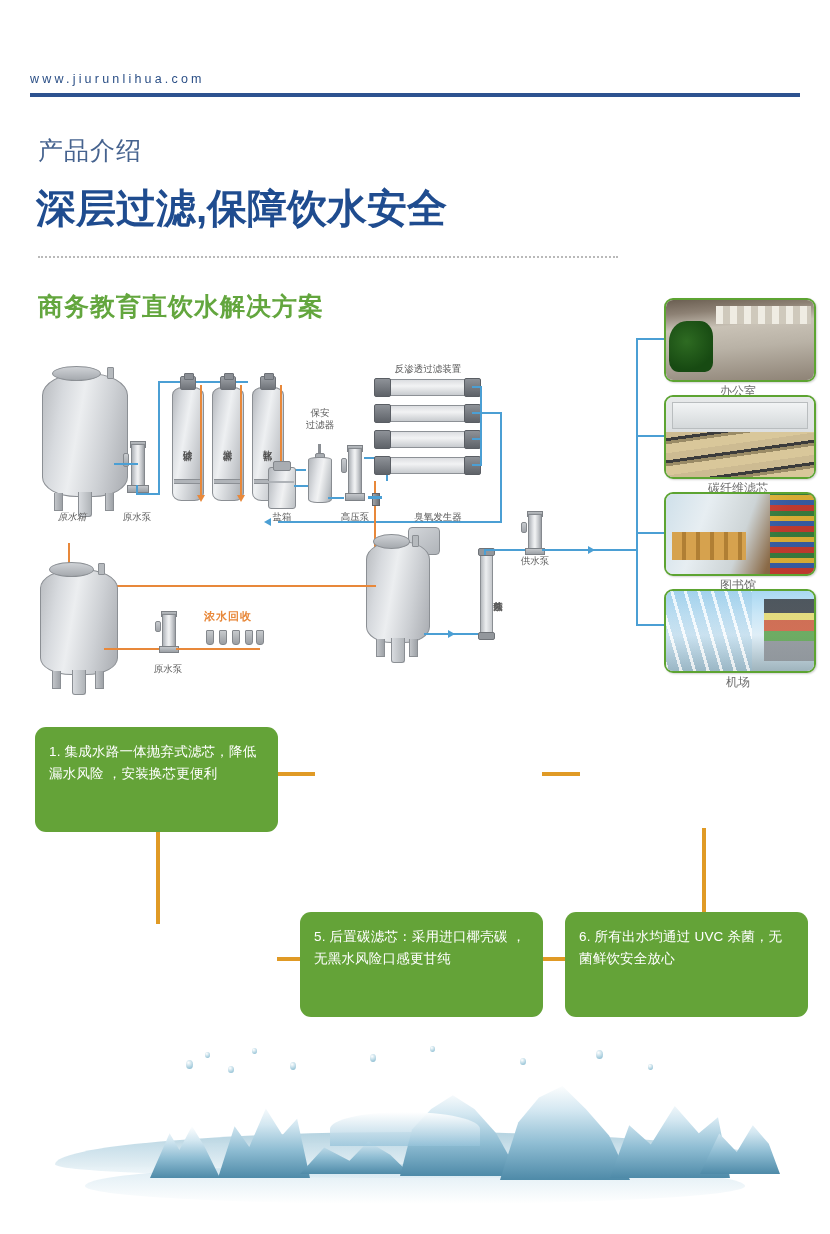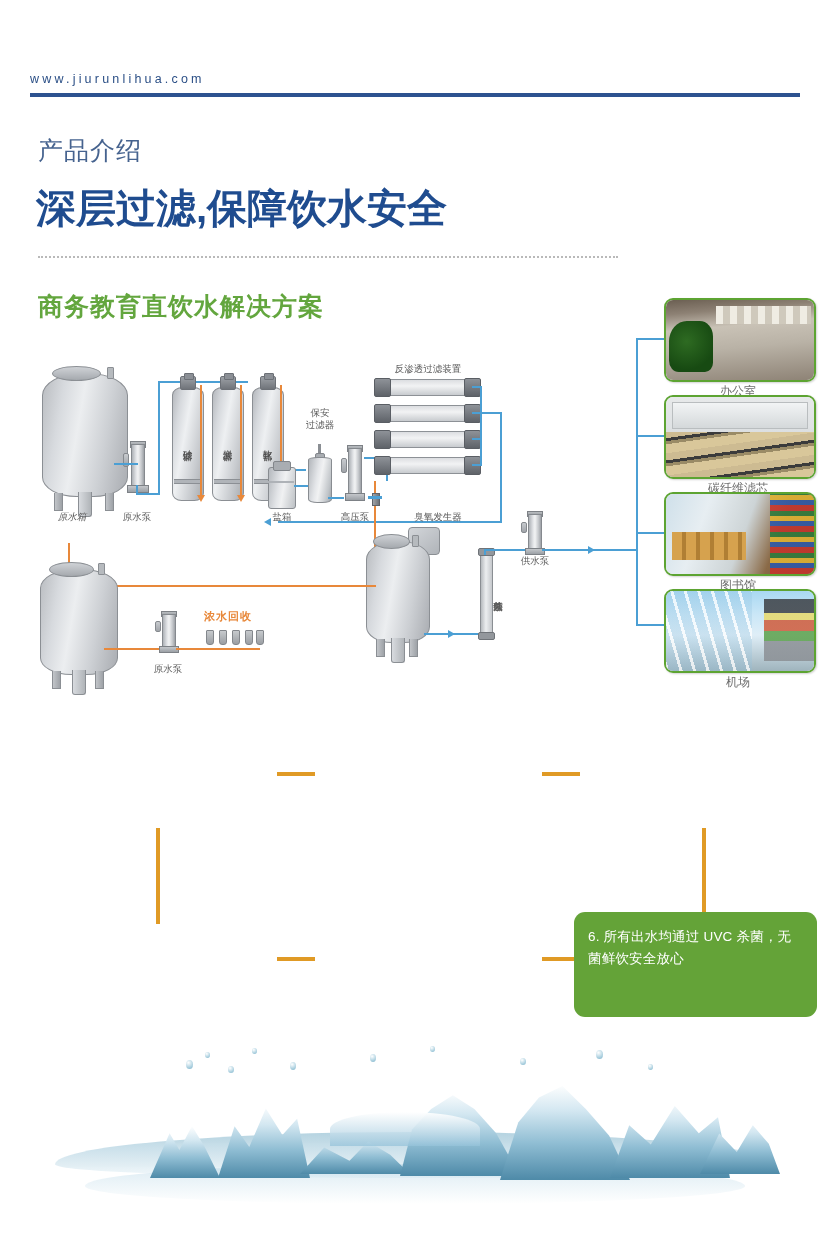--- a/index.html
+++ b/index.html
@@ -528,22 +528,24 @@
 
   <div class="connector-h" style="left:277px;top:54px;width:38px;"></div>
   <div class="connector-h" style="left:542px;top:54px;width:38px;"></div>
 
   <div class="connector-v" style="left:156px;top:110px;height:96px;"></div>
   <div class="connector-v" style="left:702px;top:110px;height:96px;"></div>
 
   <div class="connector-h" style="left:277px;top:239px;width:38px;"></div>
   <div class="connector-h" style="left:542px;top:239px;width:38px;"></div>
 
-
-  <div class="fbox h3" style="left:565px;top:194px;margin-left:9px;">6. 所有出水均通过 UVC 杀菌，无菌鲜饮安全放心</div>
+  <div class="fbox h3" style="left:35px;top:9px;">1. 集成水路一体抛弃式滤芯，降低漏水风险 ，安装换芯更便利</div>
+
+  <div class="fbox h3" style="left:300px;top:194px;">5. 后置碳滤芯：采用进口椰壳碳 ，无黑水风险口感更甘纯</div>
+  <div class="fbox h3" style="left:565px;top:194px;">6. 所有出水均通过 UVC 杀菌，无菌鲜饮安全放心</div>
 </div>
 
 <div id="splash">
   <div class="wave w-base"></div>
   <div class="wave w-ref"></div>
 
   <div class="peak" style="left:150px;bottom:56px;width:70px;height:52px;clip-path:polygon(0 100%,28% 14%,42% 46%,60% 0,78% 40%,100% 100%);"></div>
   <div class="peak" style="left:218px;bottom:56px;width:92px;height:74px;clip-path:polygon(0 100%,18% 30%,34% 58%,52% 6%,70% 42%,86% 20%,100% 100%);"></div>
   <div class="peak" style="left:300px;bottom:60px;width:110px;height:44px;clip-path:polygon(0 100%,22% 40%,45% 70%,62% 26%,82% 56%,100% 100%);"></div>
   <div class="peak" style="left:400px;bottom:58px;width:120px;height:86px;clip-path:polygon(0 100%,10% 46%,26% 22%,44% 6%,62% 22%,80% 50%,100% 100%);"></div>

